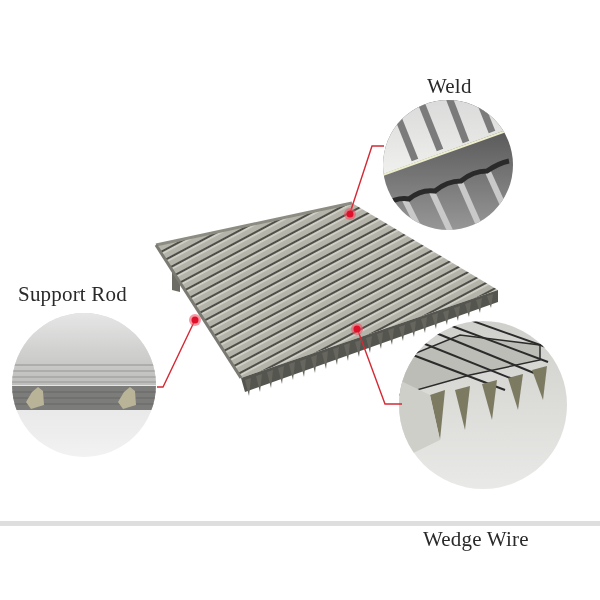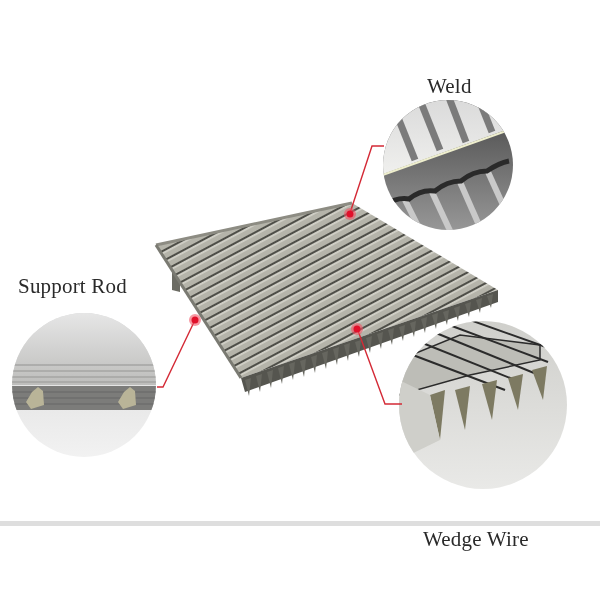--- a/index.html
+++ b/index.html
@@ -164,16 +164,16 @@
     <circle cx="350" cy="214" r="3.5" fill="#e0102a"></circle>
     <circle cx="195" cy="320" r="6" fill="#f05566" opacity="0.6"></circle>
     <circle cx="195" cy="320" r="3.5" fill="#e0102a"></circle>
     <circle cx="357" cy="329" r="6" fill="#f05566" opacity="0.6"></circle>
     <circle cx="357" cy="329" r="3.5" fill="#e0102a"></circle>
   </g>
 </svg>
 </div>
 
 <div class="label" style="left:421px; top:74px;margin-left:6px;">Weld</div>
-<div class="label" style="left:18px; top:274px;text-align:center;">Support Rod</div>
+<div class="label" style="left:18px; top:282px;text-align:center;">Support Rod</div>
 <div class="label" style="left:423px; top:487px;margin-top:40px;">Wedge Wire</div>
 
 <div class="bottom-bar"></div>
 
 </body></html>

